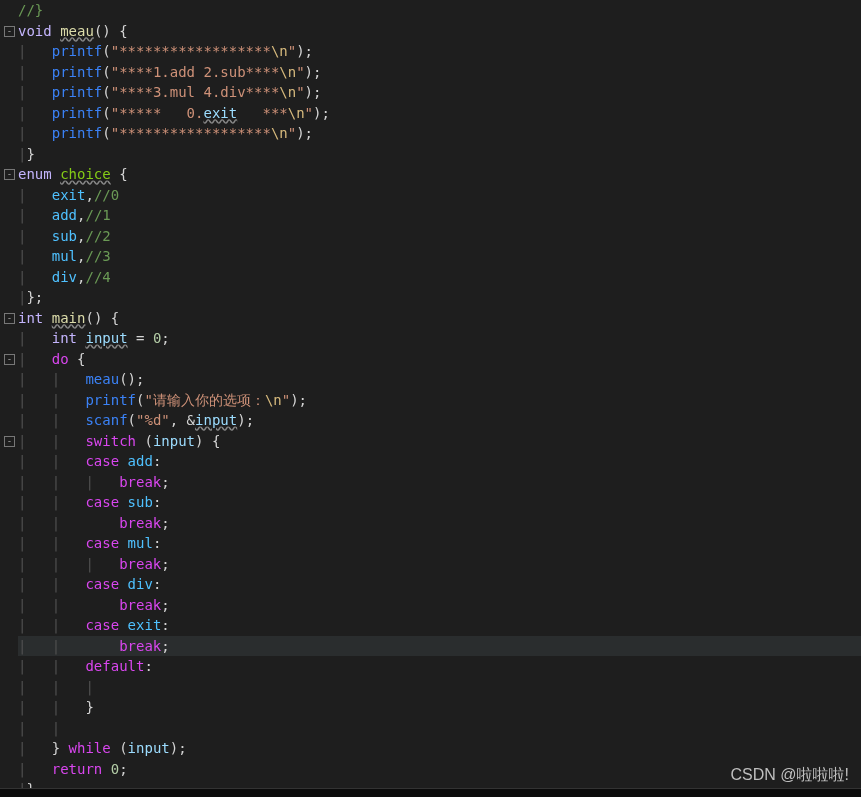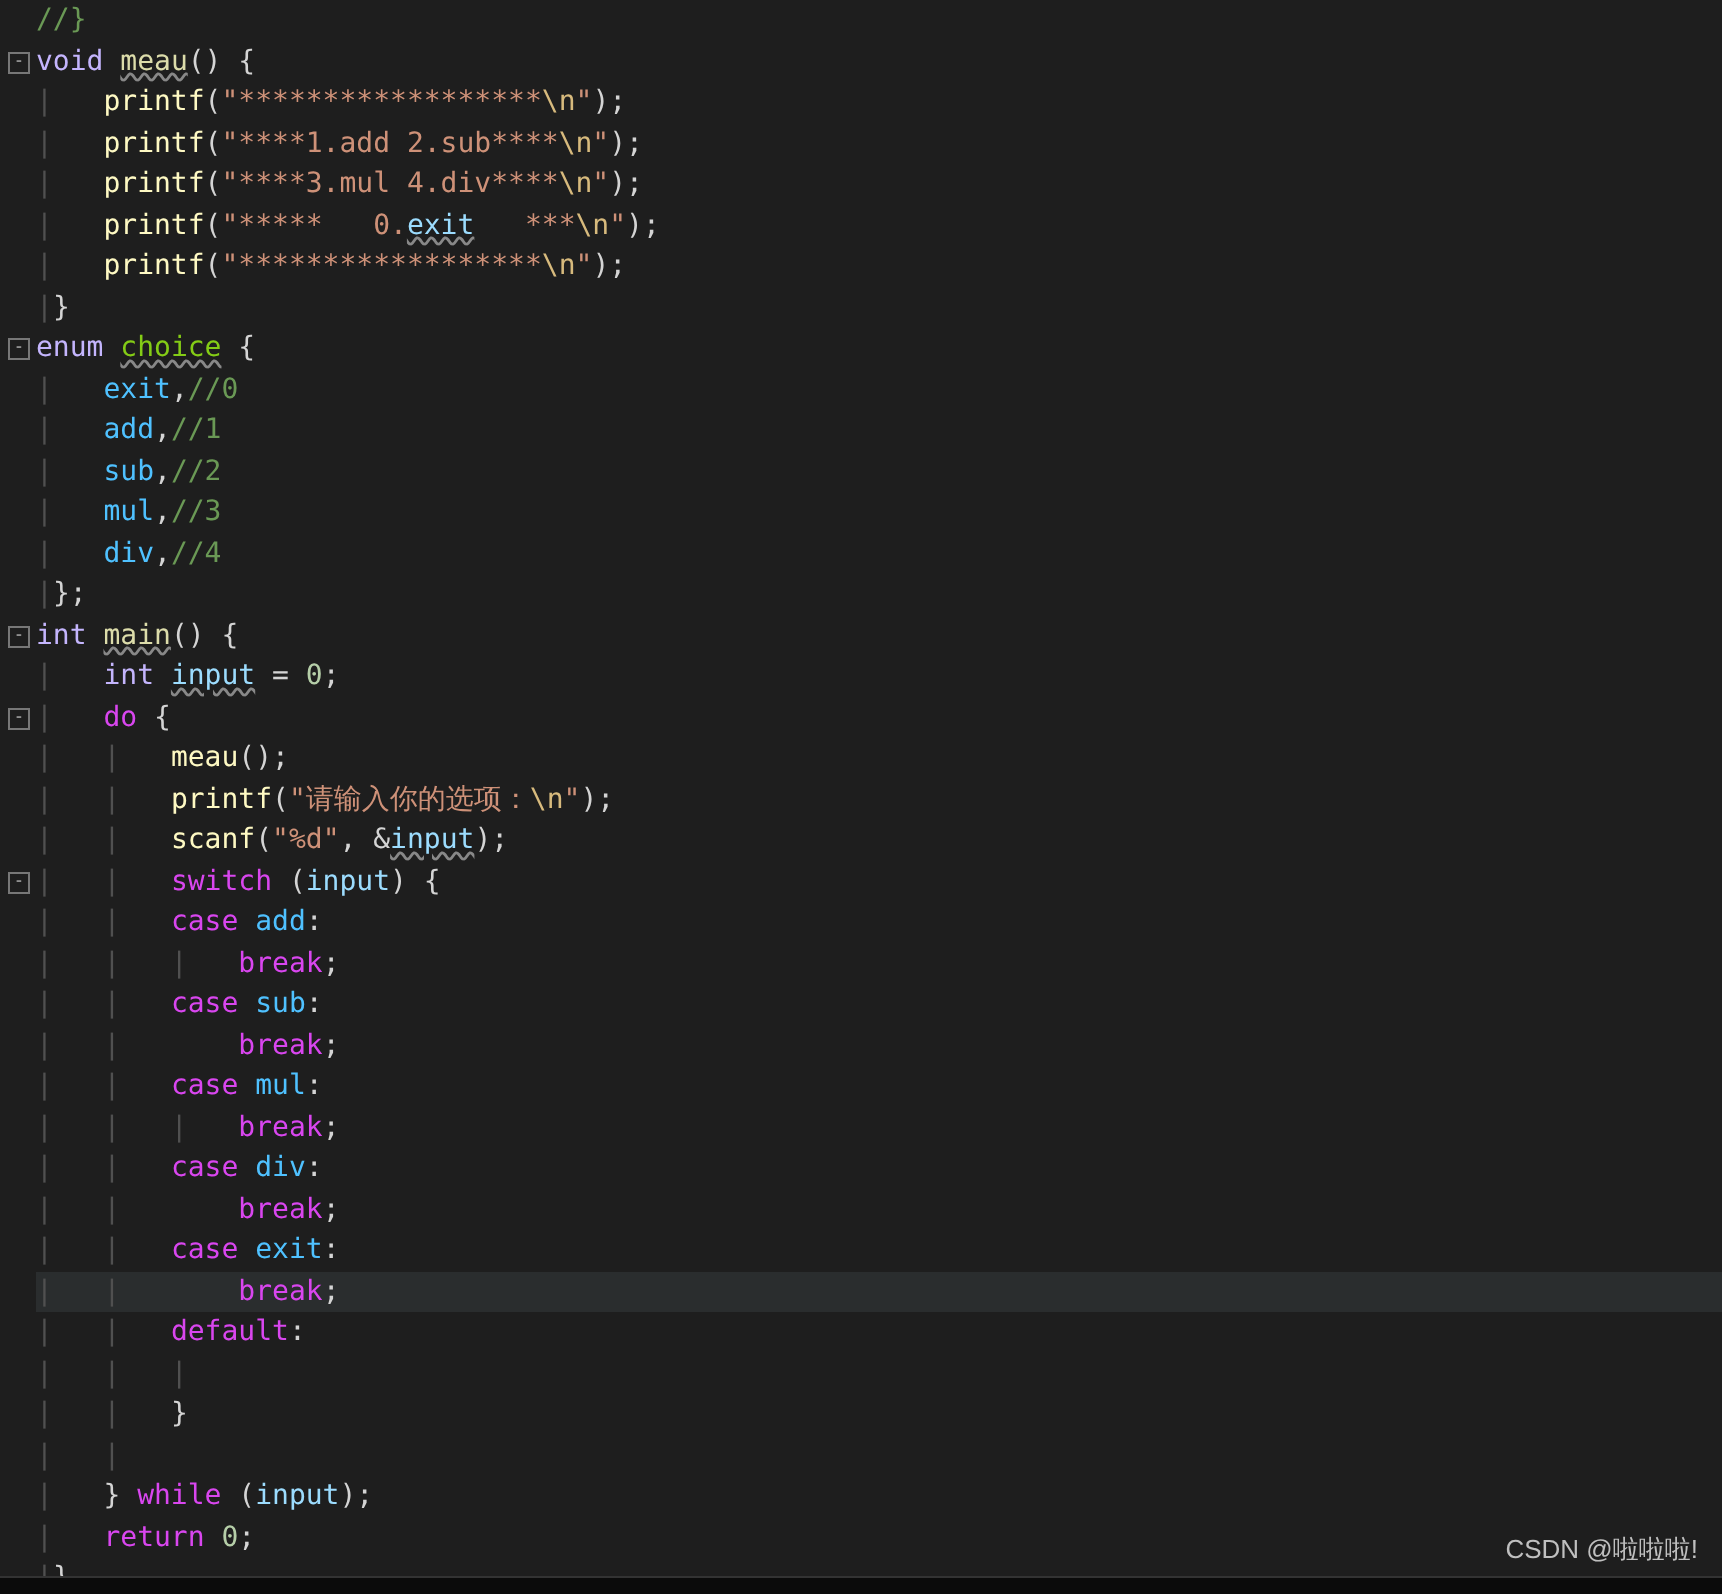--- a/index.html
+++ b/index.html
@@ -4,33 +4,33 @@
 <style>
   html,body{margin:0;padding:0;background:#1e1e1e;color:#d4d4d4;font-family:Consolas,monospace;font-size:14px;line-height:20.5px}
   .editor{width:861px;height:797px;position:relative;overflow:hidden;background:#1e1e1e}
   .gutter{position:absolute;left:0;top:0;width:10px;height:100%}
   .fold{position:absolute;left:4px;width:9px;height:9px;border:1px solid #777;background:#1e1e1e;color:#aaa;font-size:9px;line-height:8px;text-align:center;cursor:pointer}
   .code{position:absolute;left:18px;top:0;right:0;white-space:pre}
   .line{height:20.5px}
   .hl-line{position:absolute;left:18px;right:0;height:20px;top:627px;background:#2a2d2e}
   .guide{color:#505050}
   .kw{color:#c4b5fd}
-  .fn{color:#fef9c3}
+  .fn{color:#3b82f6}
   .fnU{color:#dcdcaa;text-decoration:underline wavy #888}
   .typeU{color:#84cc16;text-decoration:underline wavy #888}
   .id{color:#9cdcfe}
   .idU{color:#9cdcfe;text-decoration:underline wavy #888}
   .enumc{color:#4fc1ff}
   .op{color:#d4d4d4}
   .str{color:#ce9178}
   .esc{color:#d7ba7d}
   .cmt{color:#6a9955}
   .num{color:#b5cea8}
   .purple{color:#d946ef}
-  .wm{position:absolute;right:12px;bottom:12px;color:#bfbfbf;font-size:13px;font-family:"Microsoft YaHei",sans-serif}
+  .wm{position:absolute;right:12px;bottom:12px;color:#bfbfbf;font-size:16px;font-family:"Microsoft YaHei",sans-serif}
   .taskbar{position:absolute;left:0;right:0;bottom:0;height:8px;background:#0b0b0b;border-top:1px solid #333}
 </style>
 </head>
 <body>
 
 <div class="editor">
   <div class="hl-line" style="top: 635.5px;"></div>
   <div class="gutter" id="gutter">
       <div class="fold" style="top: 25.5px;">-</div>
       <div class="fold" style="top: 169px;">-</div>

